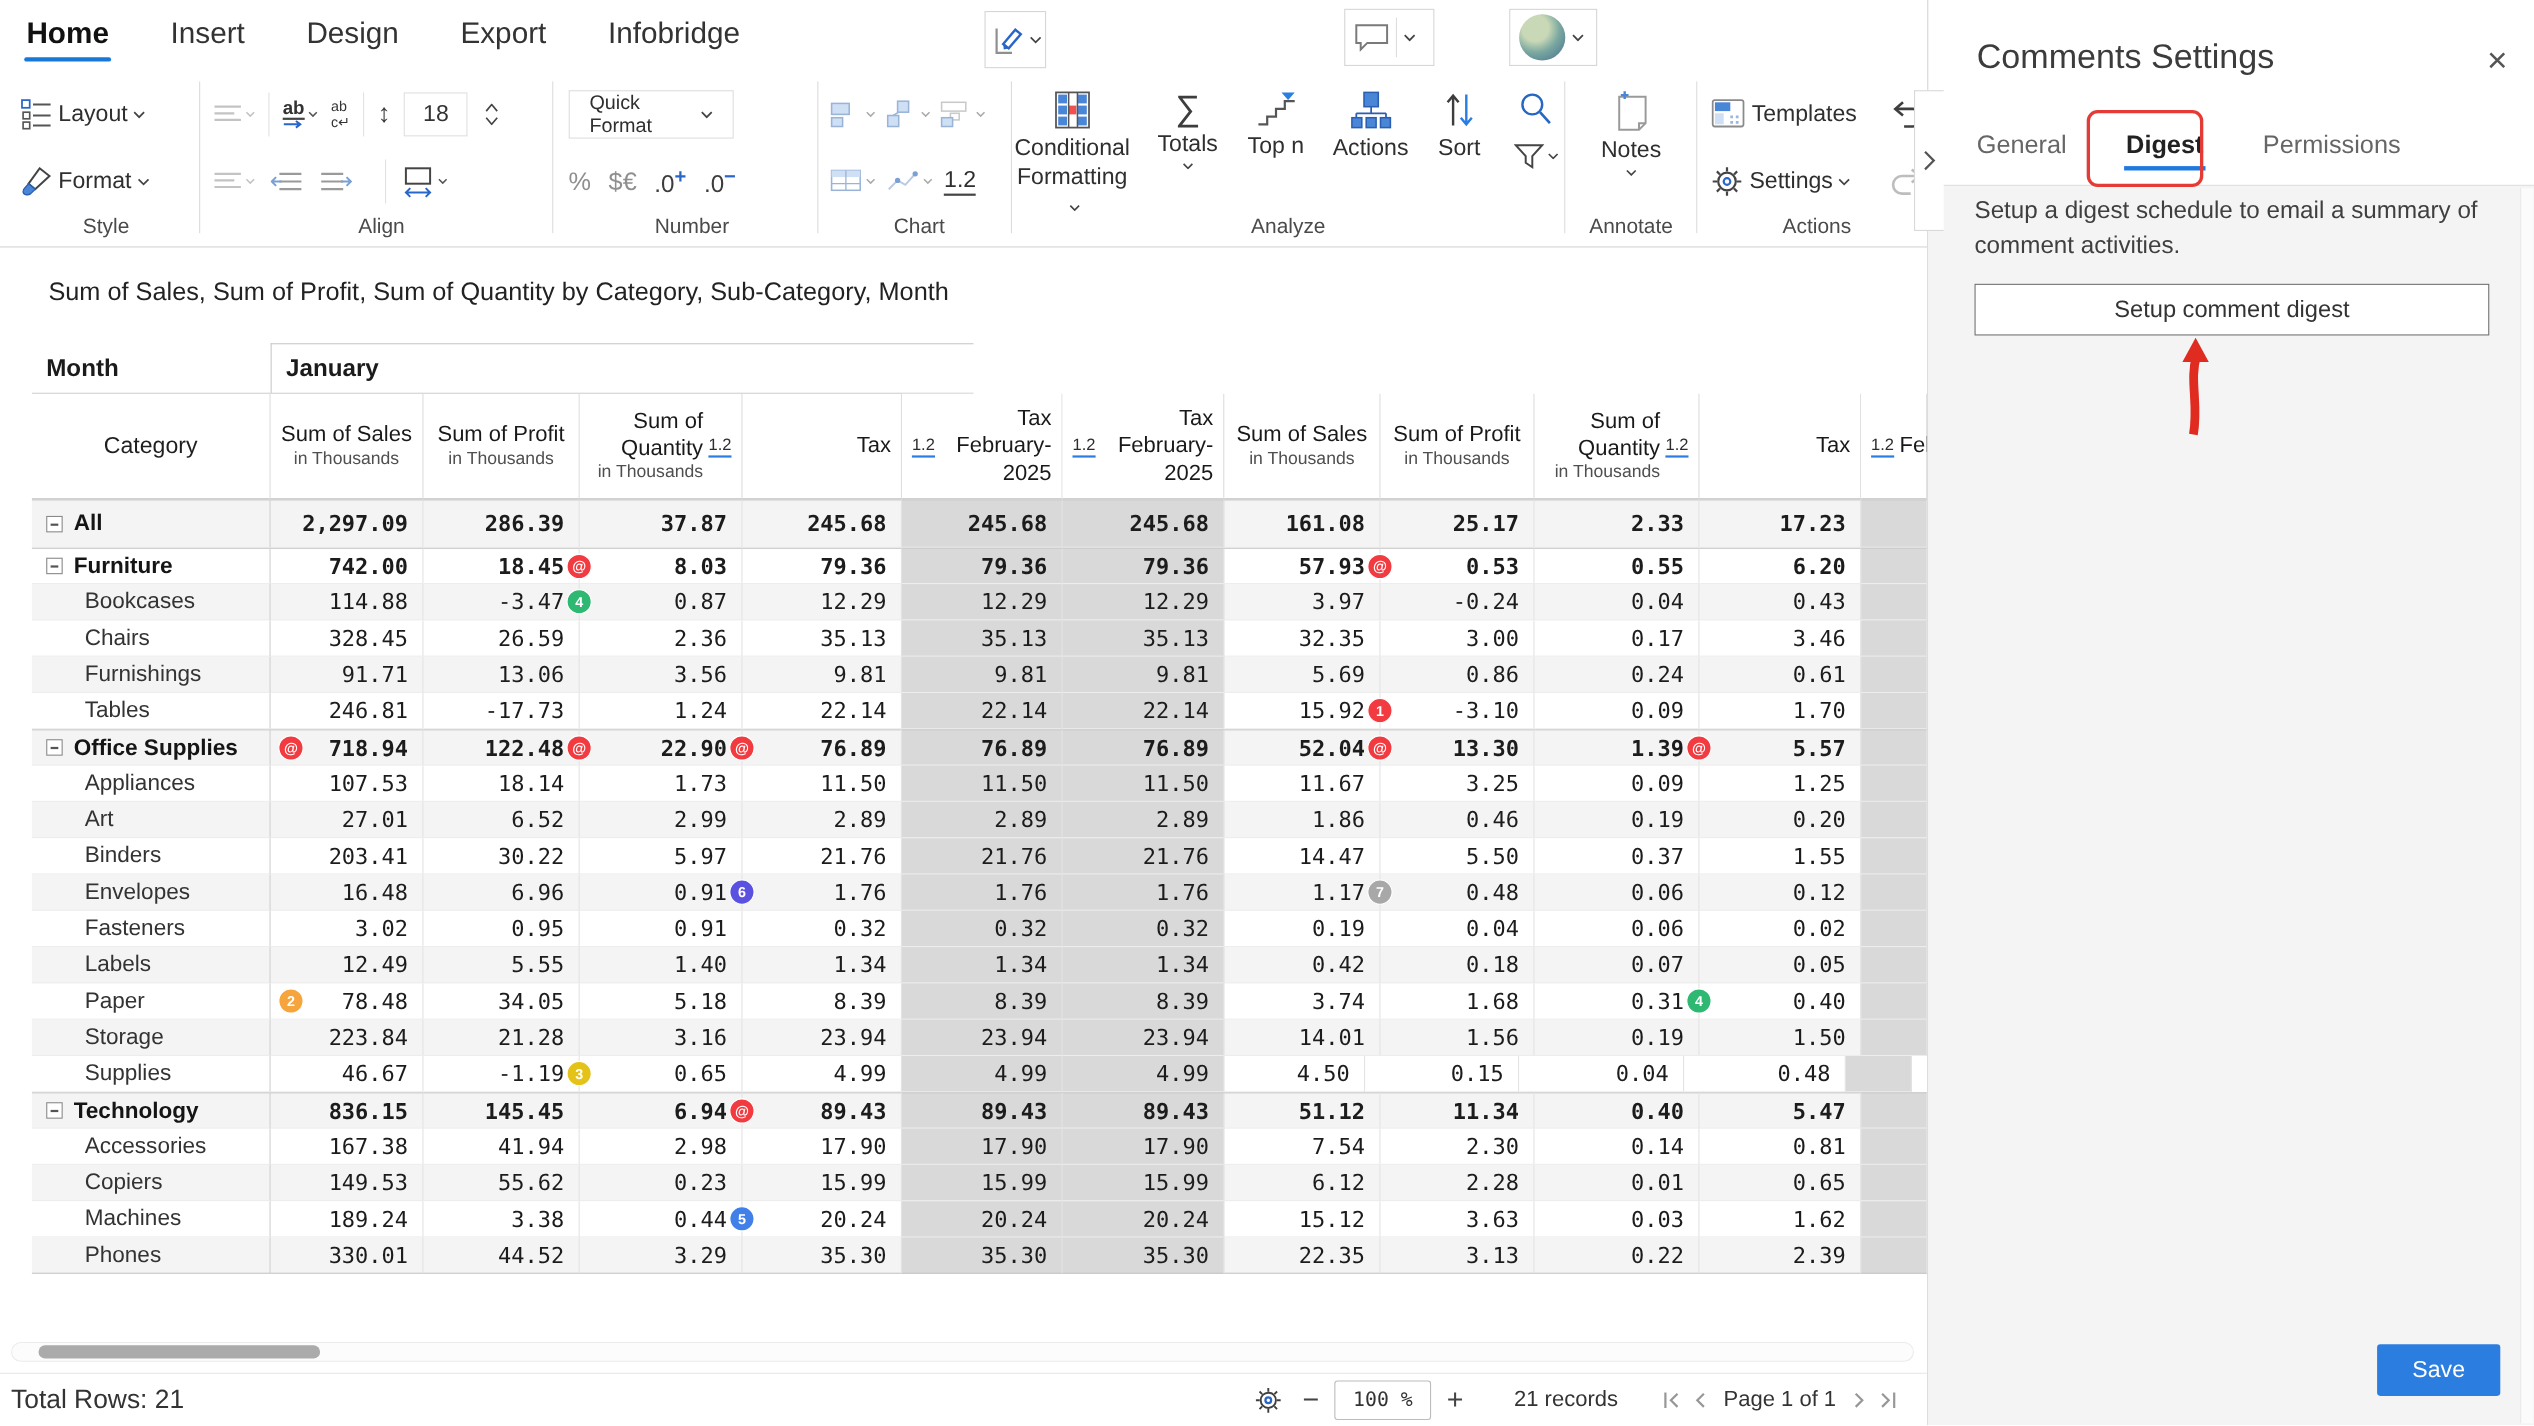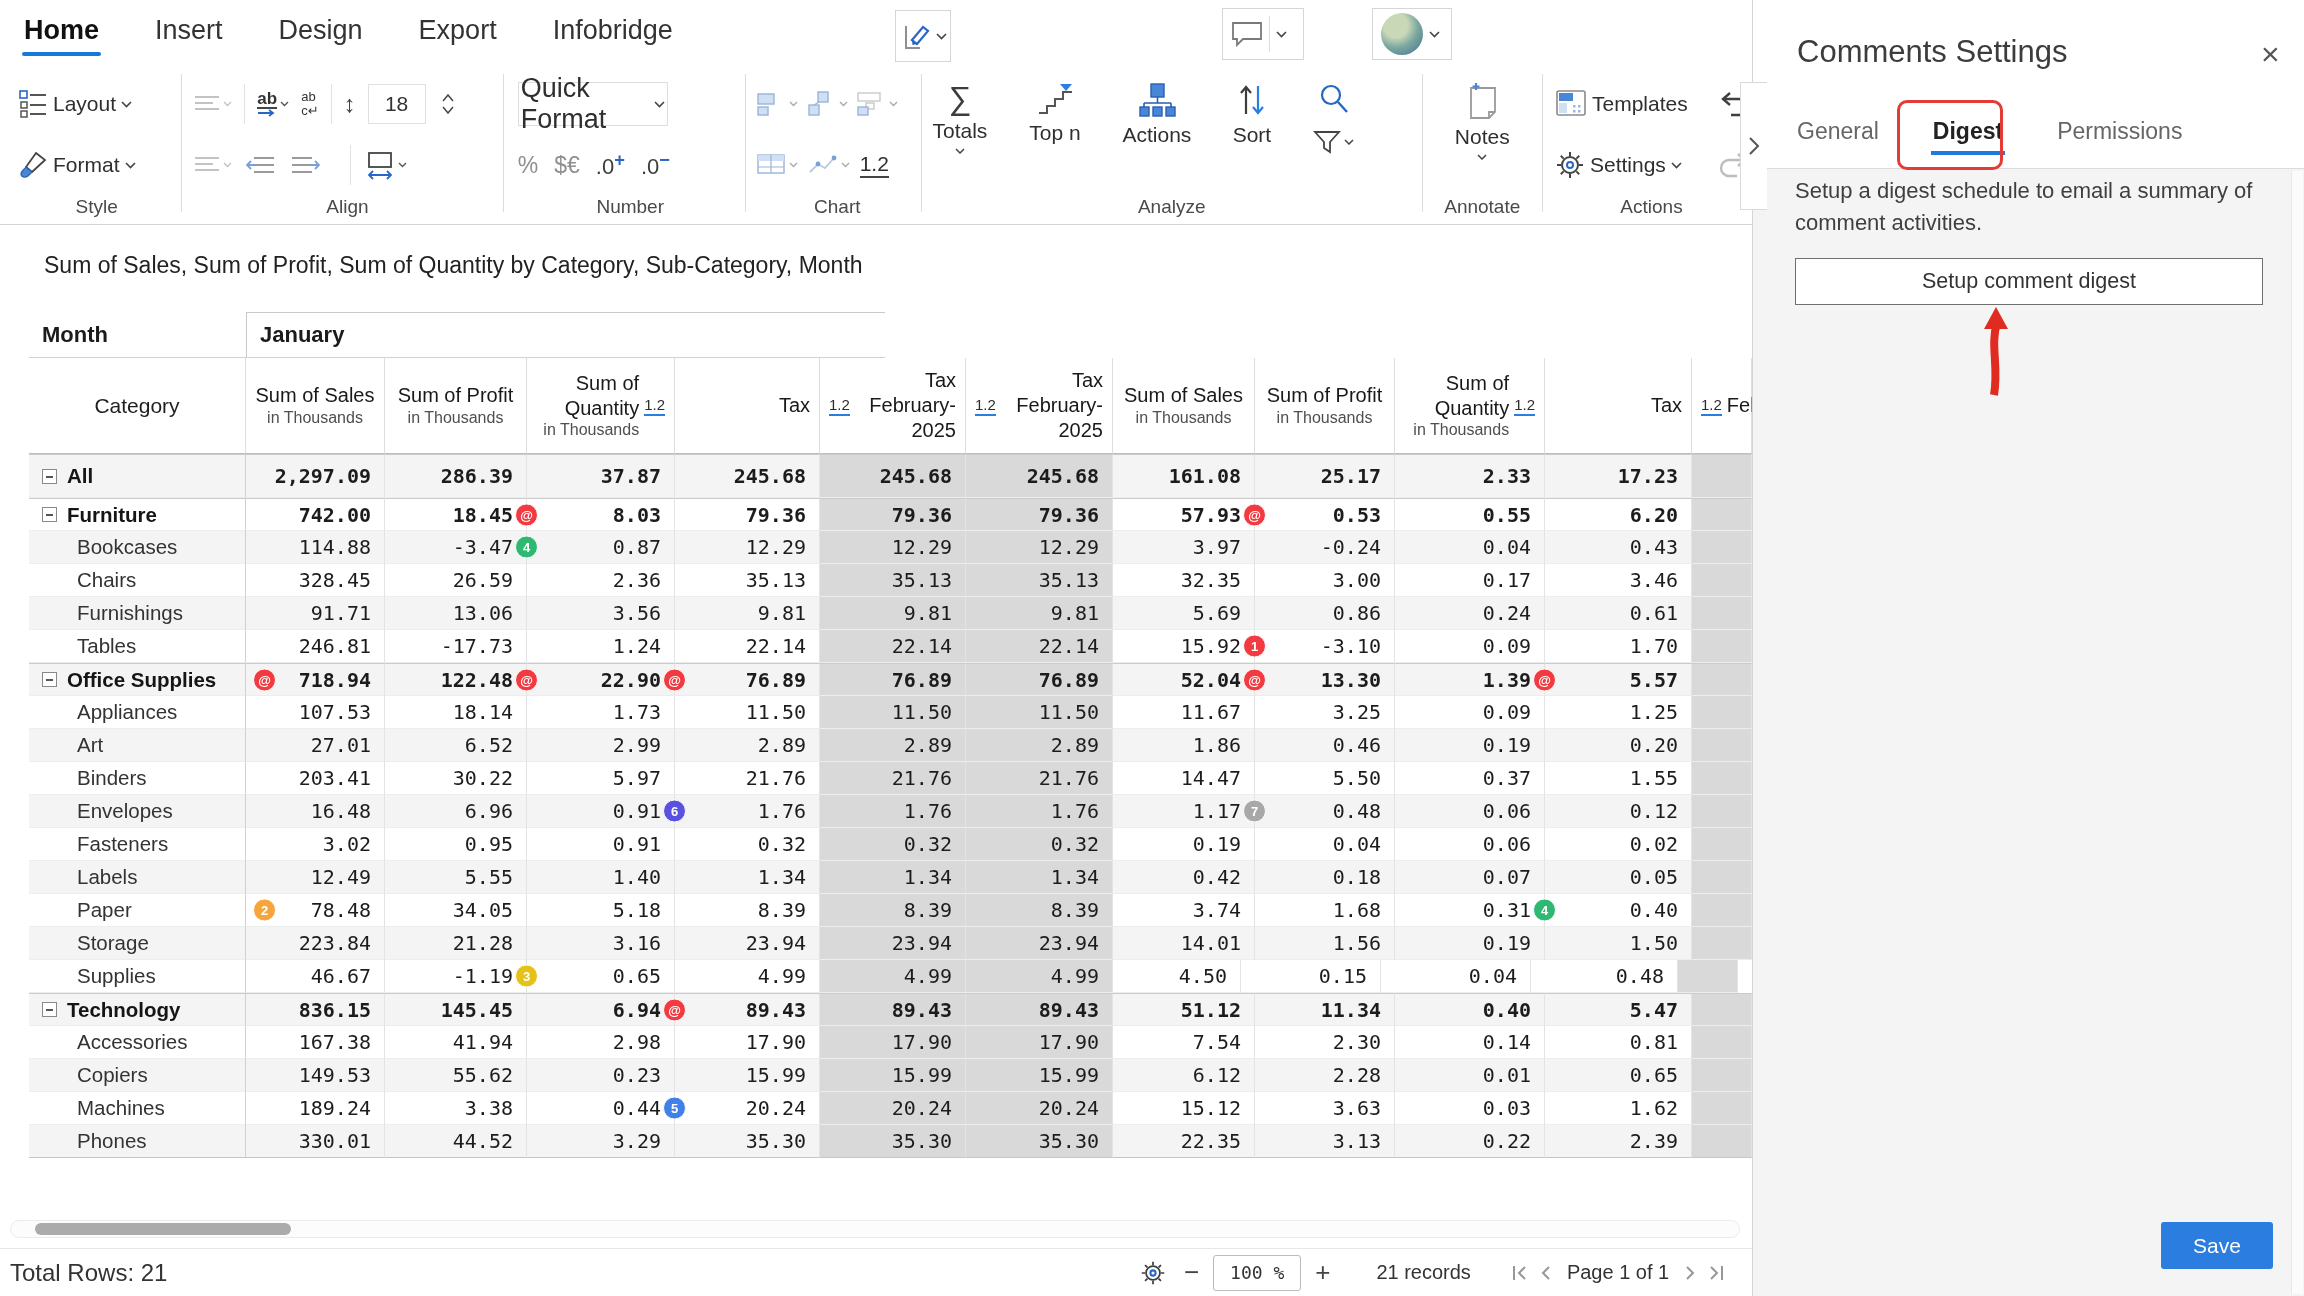--- a/index.html
+++ b/index.html
@@ -20,21 +20,21 @@
   .ribbon { position:absolute; left:0; top:64px; width:1752px; height:161px; border-bottom:1px solid #d5d5d5; display:flex; align-items:stretch; }
   .rgroup { display:flex; flex-direction:column; padding-top:8px; }
   .rgroup .gbody { flex:1; display:flex; flex-direction:column; justify-content:flex-start; }
   .glabel { height:30px; font-size:19px; color:#4a4a4a; text-align:center; padding-top:2px; }
   .vsep { width:1px; background:#dcdcdc; margin:10px 2px 12px; }
   .rrow { display:flex; align-items:center; height:62px; gap:10px; }
   .smallbtn { display:flex; align-items:center; gap:5px; padding:2px 4px; }
   .rlabel { font-size:21px; color:#2f2f2f; }
   .szbox { width:58px; height:40px; background:#fff; border:1px solid #e0e0e0; display:flex; align-items:center; justify-content:center; font-size:21px; color:#333; }
   .spin { display:flex; flex-direction:column; gap:4px; margin-left:4px; }
-  .qfbox { width:150px; height:44px; background:#fff; border:1px solid #dedede; display:flex; align-items:center; justify-content:space-between; padding:0 2px; font-size:27px; color:#2f2f2f; }
+  .qfbox { width:150px; height:44px; background:#fff; border:1px solid #dedede; display:flex; align-items:center; justify-content:space-between; padding:0 18px; font-size:18px; color:#2f2f2f; }
   .numglyph { font-size:23px; color:#8f8f8f; }
   .bigitem { display:flex; flex-direction:column; align-items:center; justify-content:flex-start; gap:4px; padding-top:4px; }
   .bigitem .blabel { font-size:21px; color:#2f2f2f; text-align:center; line-height:1.22; }
   .sigma { font-size:32px; color:#3d3d3d; line-height:1; }
   .inline-caret { margin-left:4px; }
   .miniicon { display:flex; align-items:center; gap:3px; }
   .abwrap { display:flex; flex-direction:column; align-items:center; line-height:1; }
   .abtxt { font-size:17px; font-weight:700; color:#333; border-bottom:2px solid #444; }
   .abwrap2 { font-size:13px; color:#333; line-height:1.05; text-align:left; }
   .updn { font-size:24px; color:#3d3d3d; }
@@ -359,20 +359,38 @@
           <span style="font-size:21px; color:#2f2f2f; border-bottom:2px solid #444; line-height:1.1;">1.2</span>
         </div>
       </div>
       <div class="glabel">Chart</div>
     </div>
     <div class="vsep"></div>
 
     <div class="rgroup" style="width:498px;">
       <div class="gbody">
         <div class="rrow" style="height:122px; gap:24px; align-items:flex-start; padding-top:6px;">
+          <div class="bigitem" style="width:120px;">
+            <span>
+              <svg width="36" height="36" viewBox="0 0 36 36">
+                  <rect x="3" y="2" width="30" height="32" fill="none" stroke="#555" stroke-width="1.6"></rect>
+                  <rect x="5" y="4" width="8" height="8" fill="#4a86d8"></rect>
+                  <rect x="5" y="14" width="8" height="8" fill="#4a86d8"></rect>
+                  <rect x="5" y="24" width="8" height="8" fill="#4a86d8"></rect>
+                  <rect x="14.5" y="14" width="7" height="8" fill="#f05050"></rect>
+                  <rect x="23" y="4" width="8" height="8" fill="#4a86d8"></rect>
+                  <rect x="23" y="14" width="8" height="8" fill="#4a86d8"></rect>
+                  <rect x="23" y="24" width="8" height="8" fill="#4a86d8"></rect>
+                  <path d="M14.5 2 V34 M22.5 2 V34" stroke="#555" stroke-width="1.4"></path>
+                </svg>
+            </span>
+            <span class="blabel"><span>Conditional Formatting</span><span class="inline-caret"><svg width="10" height="6" viewBox="0 0 10 6" style="display:inline-block;">
+                    <path d="M1 1 L5 5 L9 1" fill="none" stroke="#444" stroke-width="1.5"></path>
+                  </svg></span></span>
+          </div>
           <div class="bigitem" style="width:72px;">
             <span class="sigma">∑</span>
             <span class="blabel">Totals</span>
             <span class="chev">
                 <svg width="10" height="6" viewBox="0 0 10 6">
                   <path d="M1 1 L5 5 L9 1" fill="none" stroke="#444" stroke-width="1.5"></path>
                 </svg>
               </span>
           </div>
           <div class="bigitem" style="width:70px;">

